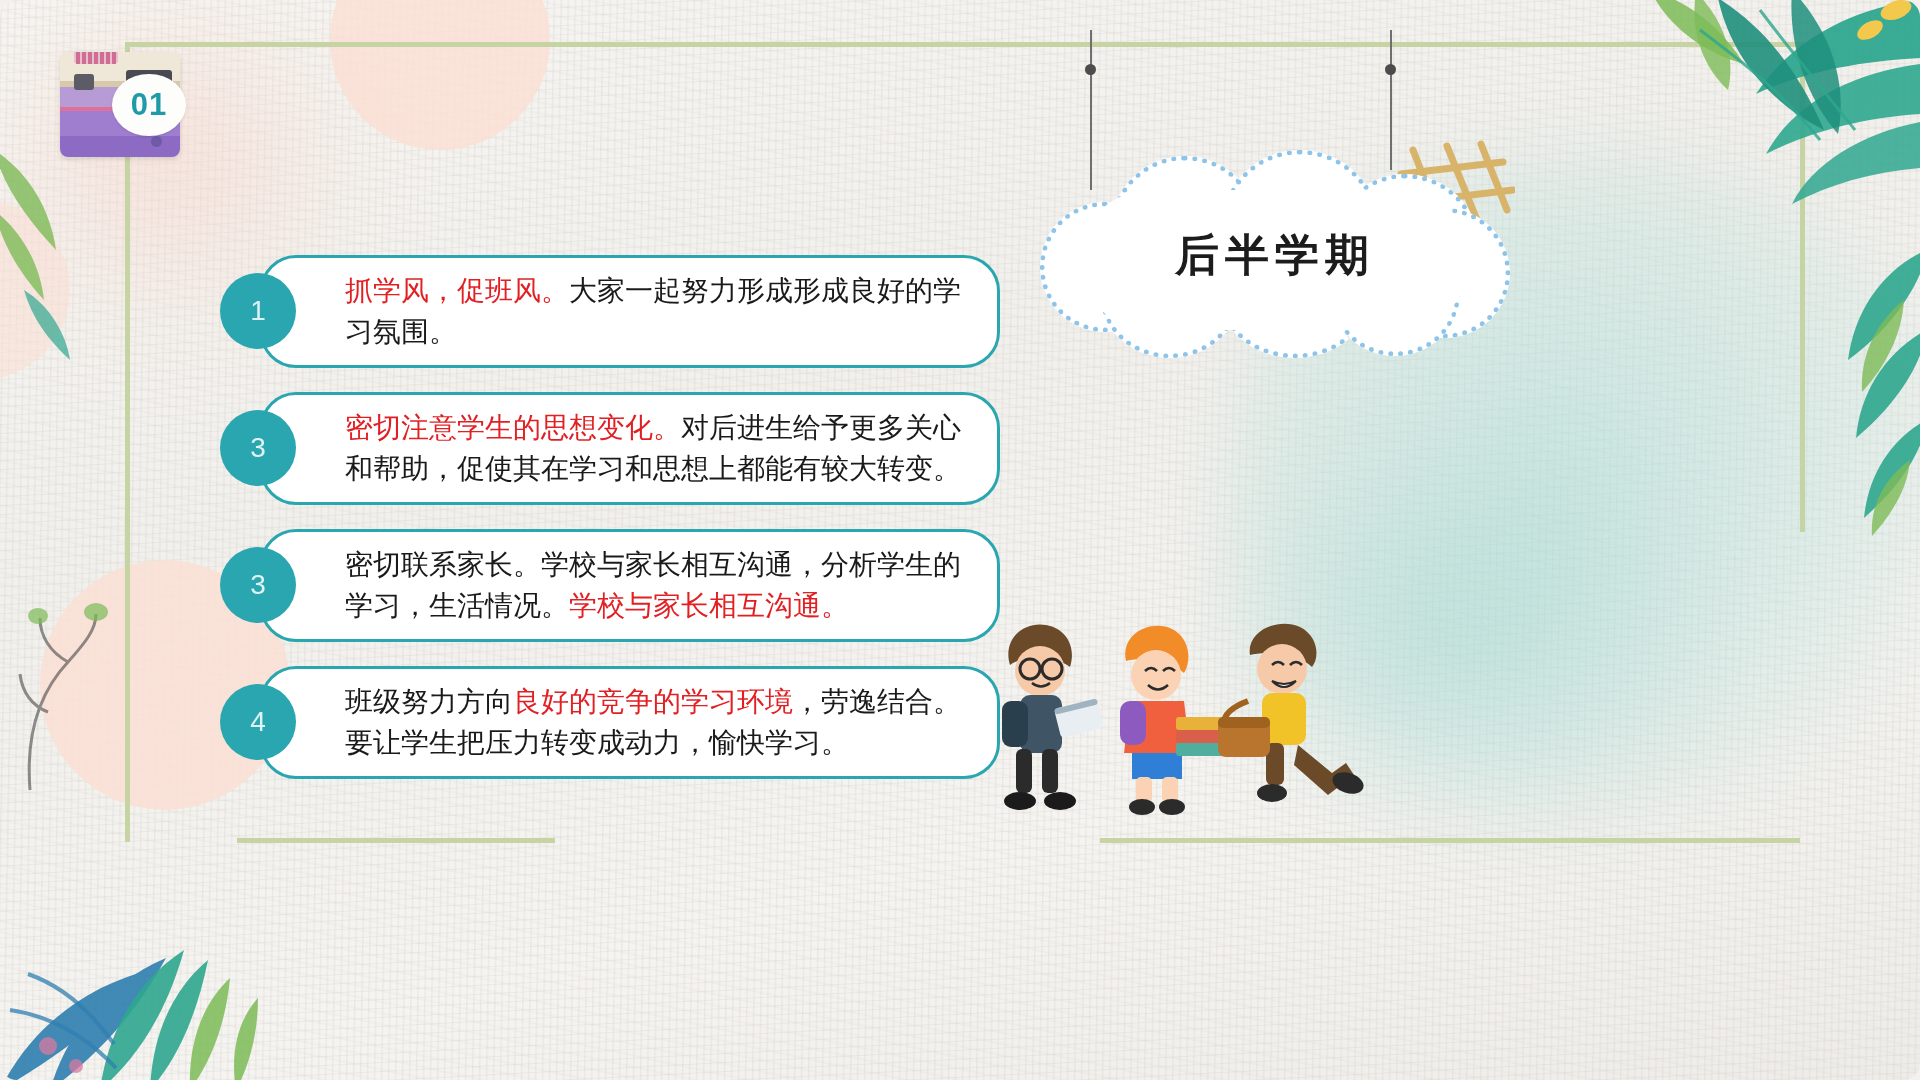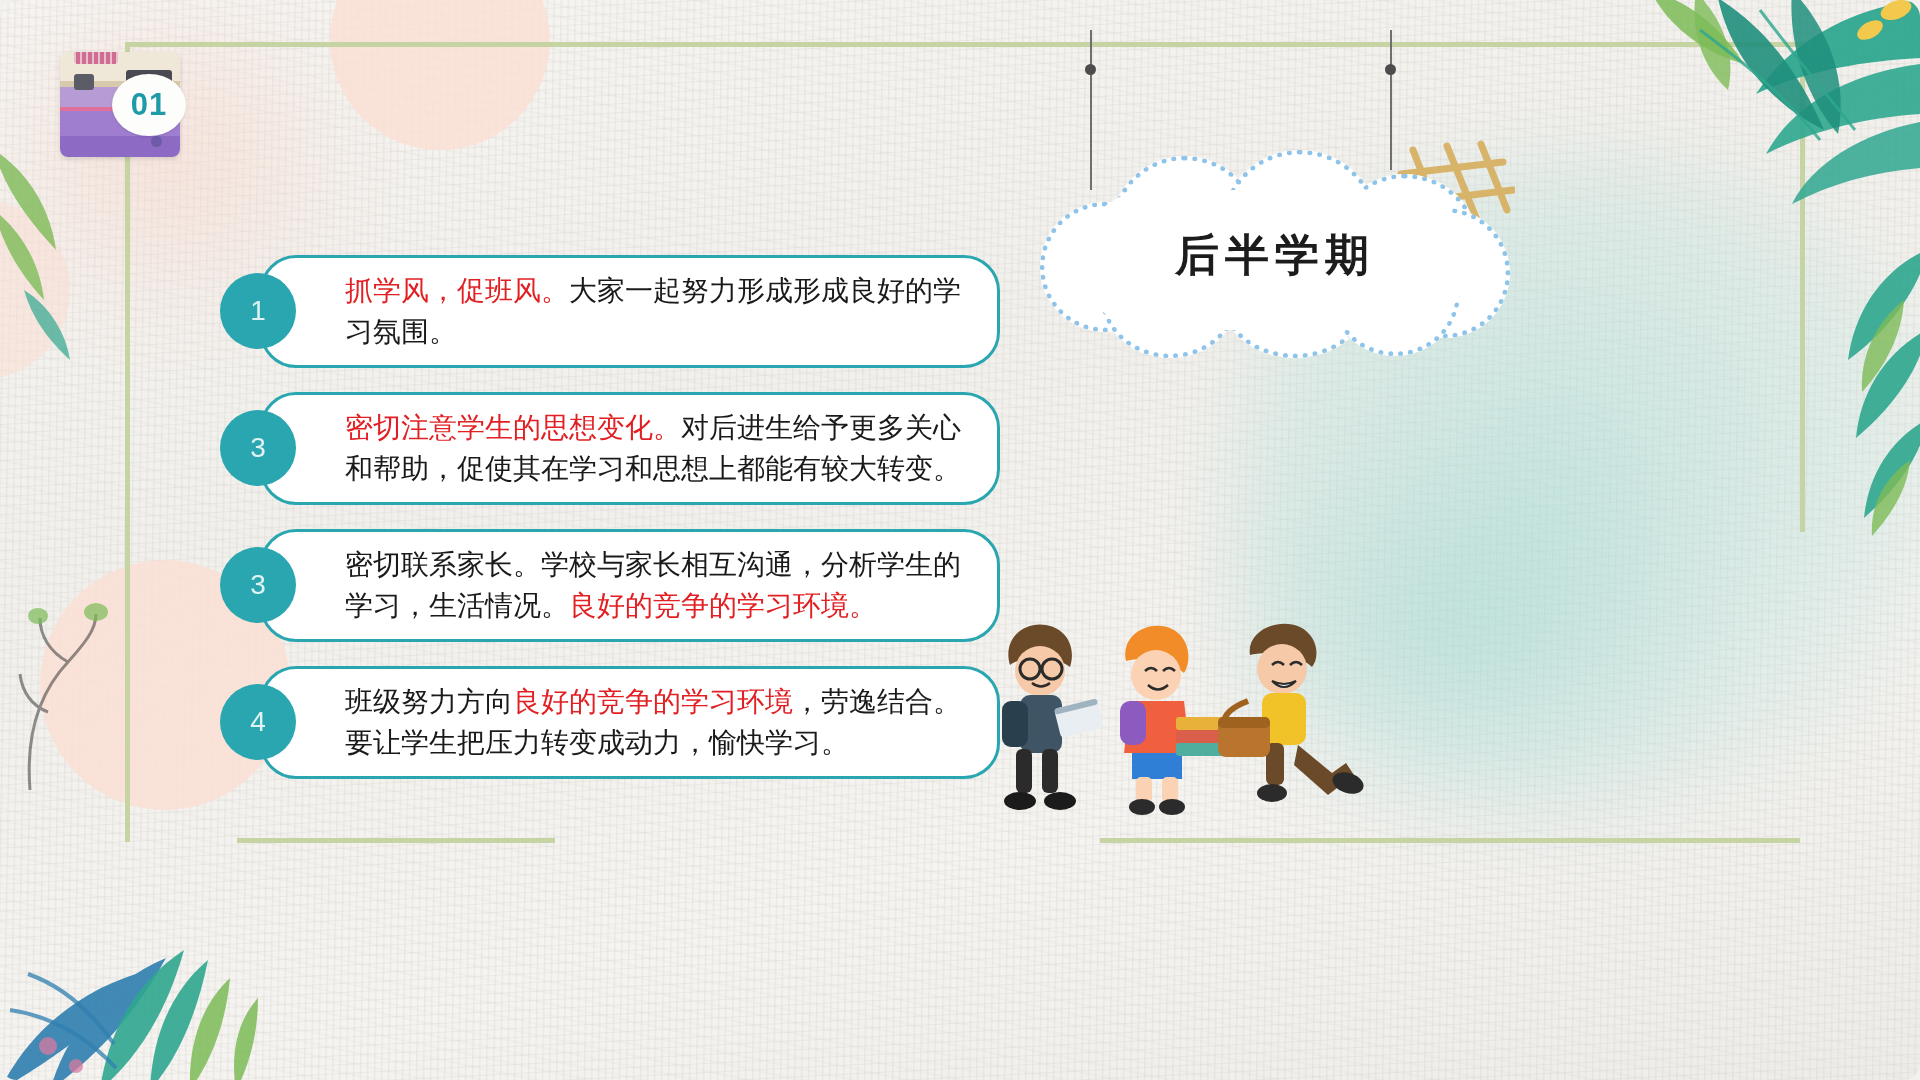--- a/index.html
+++ b/index.html
@@ -245,21 +245,21 @@
         <div class="row-text">
           <span class="hl">密切注意学生的思想变化。</span><span>对后进生给予更多关心和帮助，促使其在学习和思想上都能有较大转变。</span><span class="hl"></span><span></span>
         </div>
       </div>
     </div>
 
     <div class="row tall">
       <div class="row-num">3</div>
       <div class="row-box">
         <div class="row-text">
-          <span class="hl"></span><span>密切联系家长。学校与家长相互沟通，分析学生的学习，生活情况。</span><span class="hl">良好的竞争的学习环境。</span><span></span>
+          <span class="hl"></span><span>密切联系家长。学校与家长相互沟通，分析学生的学习，生活情况。</span><span class="hl">学校与家长相互沟通。</span><span></span>
         </div>
       </div>
     </div>
 
     <div class="row tall">
       <div class="row-num">4</div>
       <div class="row-box">
         <div class="row-text">
           <span class="hl"></span><span>班级努力方向</span><span class="hl">良好的竞争的学习环境</span><span>，劳逸结合。要让学生把压力转变成动力，愉快学习。</span>
         </div>

